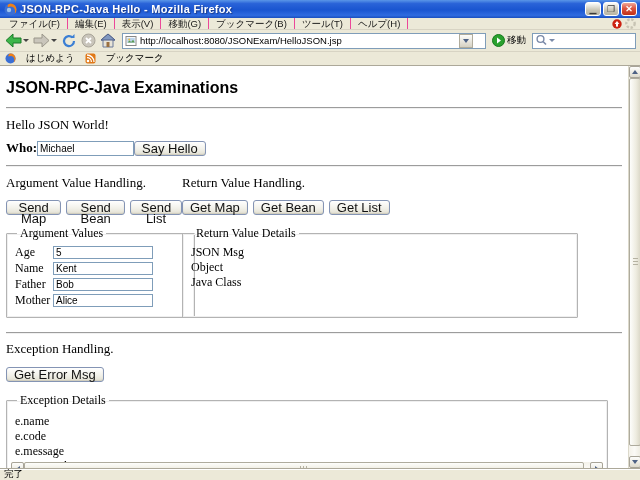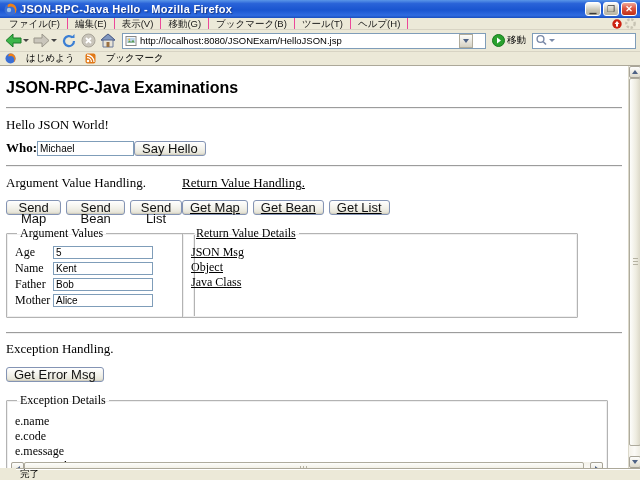--- a/index.html
+++ b/index.html
@@ -58,21 +58,21 @@
   .who-row { display:flex; align-items:flex-end; gap:0; margin:0 0 9px 0; }
   .who-row b { font-weight:bold; }
   input.textfield { height:15px; border:1px solid #7f9db9; font-size:10px; padding:0 2px;
     font-family:"Liberation Sans",sans-serif; background:#fff; }
   .xpbtn { font-family:"Liberation Sans",sans-serif; font-size:13px; color:#111;
     background:linear-gradient(#ffffff,#f2f1ea 55%,#e2e0d2); border:1px solid #8494b4;
     border-radius:3px; padding:1px 7px 2px; height:15px; line-height:11px;
     box-shadow:inset 0 -1px 1px #cfcdbd; }
   .cols { display:flex; margin-top:8px; }
   .col-left { width:176px; flex:none; }
-  .col-right { flex:1;text-decoration:underline; }
+  .col-right { flex:1; }
   .sec-title { margin-bottom:9px; }
   .btnrow { display:flex; gap:5px; margin-bottom:11px; }
   fieldset { border:1px solid #b3b3b3; border-radius:1px; padding:4px 8px 6px;
     box-shadow:inset 0 0 0 1px #efefef; }
   legend { font-size:12px; padding:0 3px; margin-left:2px; }
   .fs-arg { width:189px; height:92px; }
   .fs-ret { width:396px; height:92px; }
   .arg-row { display:flex; align-items:center; margin-bottom:1px; }
   .arg-row label { width:38px; font-size:12px; flex:none; }
   .arg-row input { width:100px; height:13px; }
@@ -100,21 +100,21 @@
     background:linear-gradient(#f4f2ea,#fbfaf6 50%,#efede3); }
   .hscroll .sb-btn { position:absolute; top:0; width:13px; height:13px; }
   .hscroll .left { left:0; } .hscroll .right { right:0; }
   .h-thumb { position:absolute; top:0; left:13px; width:560px; height:13px;
     background:linear-gradient(#fdfdfb,#eeece0 60%,#dcd9c9); border:1px solid #aeab9d; border-radius:2px; }
   .h-grip { position:absolute; top:3px; left:50%; margin-left:-4px; width:8px; height:5px;
     background:repeating-linear-gradient(90deg,#b5b2a2 0 1px,transparent 1px 3px); }
 
   
   .statusbar { height:12px; border-top:1px solid #aca899; display:flex; align-items:center;
-    font-size:9.5px; padding:0 4px; background:#ece9d8; box-shadow:inset 0 1px 0 #fff;margin-left:16px; }
+    font-size:9.5px; padding:0 4px; background:#ece9d8; box-shadow:inset 0 1px 0 #fff; }
 
   .iconsvg { display:block; }
 </style>
 </head>
 <body>
 
 <div class="window">
 
   <div class="titlebar">
     <svg class="ticon" viewBox="0 0 13 13">

